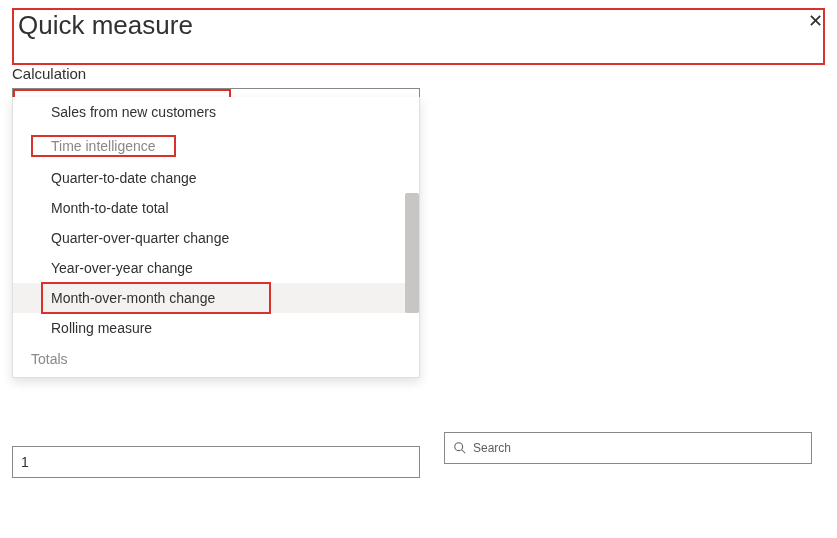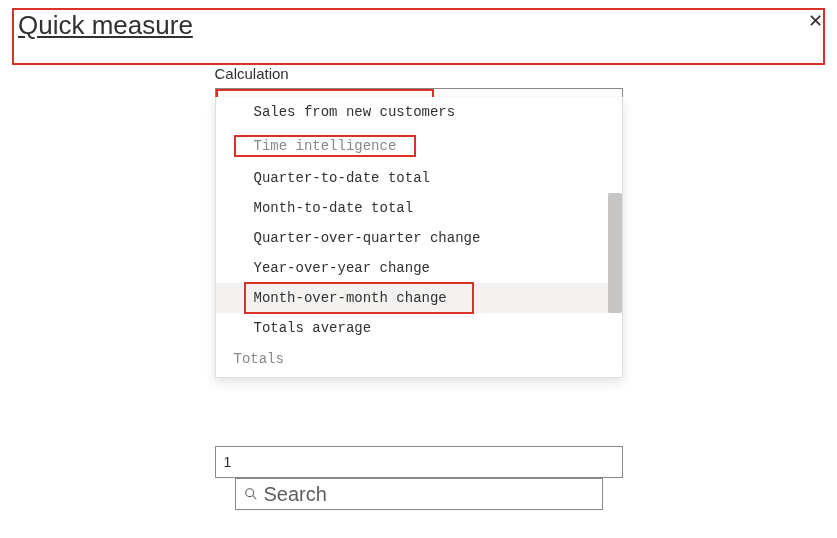--- a/index.html
+++ b/index.html
@@ -20,28 +20,27 @@
       color: #323130;
       cursor: pointer;
       line-height: 1;
     }
     .dialog-title {
       font-size: 26px;
       font-weight: 400;
       color: #323130;
       margin-bottom: 18px;
       display: inline-block;
-      text-decoration: underline;
     }
     .hl-red { border: 2px solid #d8322a; }
     .hl-title { padding: 0 4px 4px 4px; }
     .columns {
       display: flex;
-      align-items: center;
-      flex-direction: column;
+      gap: 24px;
+      align-items: flex-end;
     }
     .col-left { width: 408px; position: relative; }
     .col-right { width: 368px; }
     .section-label {
       font-size: 15px;
       color: #323130;
       margin-bottom: 6px;
       font-weight: 400;
     }
     .dropdown {
@@ -70,21 +69,21 @@
       top: 32px;
       left: 0;
       width: 408px;
       background: #fff;
       border: 1px solid #e1dfdd;
       border-top: none;
       box-shadow: 0 4px 10px rgba(0,0,0,.12);
       z-index: 10;
       padding-bottom: 4px;
     }
-    .dd-inner { position: relative; font-family: Liberation Mono, monospace; }
+    .dd-inner { position: relative; }
     .dd-item {
       font-size: 14px;
       color: #323130;
       padding: 7px 0 7px 38px;
       cursor: pointer;
       position: relative;
     }
     .dd-item.hover { background: #f3f2f1; }
     .dd-group {
       font-size: 14px;
@@ -123,21 +122,21 @@
       border: 1px solid #8a8886;
       display: flex;
       align-items: center;
       padding: 0 8px;
       gap: 6px;
       margin-bottom: 14px;
     }
     .search-wrap input {
       border: none;
       outline: none;
-      font-size: 20px;
+      font-size: 12px;
       flex: 1;
       color: #323130;
       background: transparent;
     }
     .search-wrap input::placeholder { color: #605e5c; }
     .search-icon svg { width: 14px; height: 14px; display: block; }
     .tree-row {
       display: flex;
       align-items: center;
       gap: 6px;
@@ -173,29 +172,29 @@
     </div>
 
     <div class="dropdown-list">
       <div class="dd-inner">
         <div class="dd-item">Sales from new customers</div>
 
         <div class="dd-group">
           <span class="hl-red group-hl">Time intelligence</span>
         </div>
 
-        <div class="dd-item">Quarter-to-date total</div>
+        <div class="dd-item">Quarter-to-date change</div>
         <div class="dd-item">Month-to-date total</div>
         <div class="dd-item">Quarter-over-quarter change</div>
         <div class="dd-item">Year-over-year change</div>
         <div class="dd-item hover">
           <span>Month-over-month change</span>
           <span class="hl-red item-hl" style="left:28px; top:-1px; width:230px; height:32px;"></span>
         </div>
-        <div class="dd-item">Totals average</div>
+        <div class="dd-item">Rolling measure</div>
 
         <div class="dd-group">Totals</div>
 
         <div class="dd-scroll"></div>
       </div>
     </div>
 
     <div class="number-box">
       <span>1</span>
     </div>

